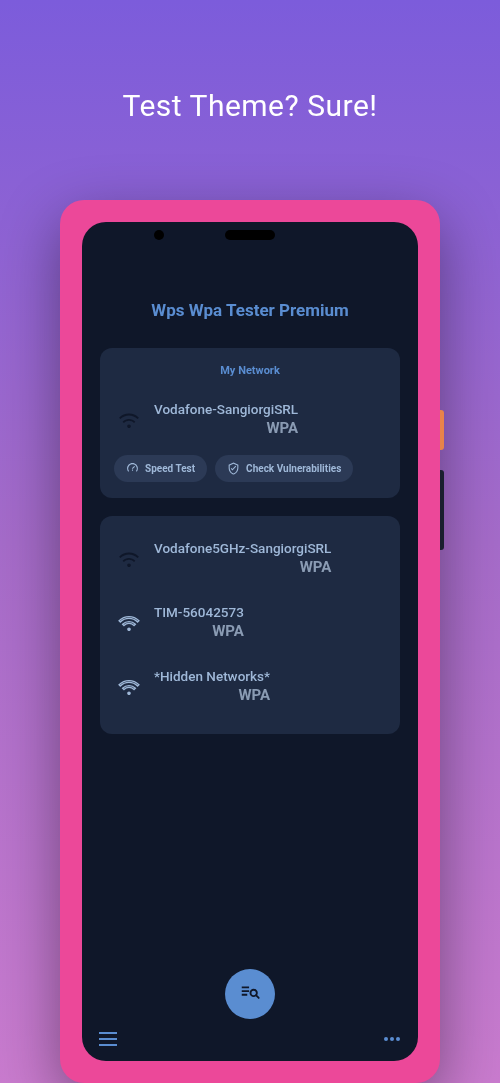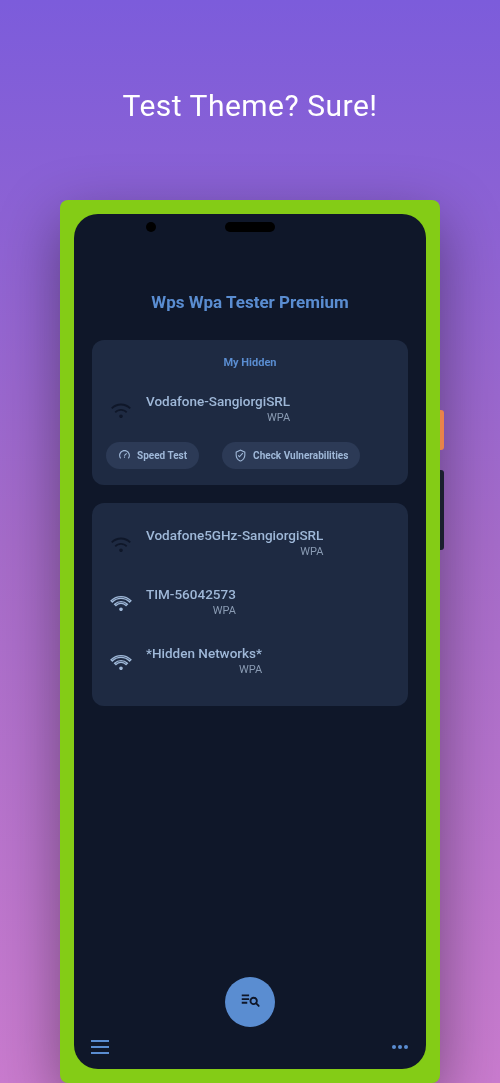--- a/index.html
+++ b/index.html
@@ -19,23 +19,23 @@
       padding: 88px 0 0 0;
       letter-spacing: 0.5px;
     }
     .phone-frame {
       position: absolute;
       left: 50%;
       transform: translateX(-50%);
       top: 200px;
       width: 380px;
       height: 883px;
-      background: #84cc16;
-      border-radius: 8px;
-      padding: 14px;
+      background: #ec4899;
+      border-radius: 24px;
+      padding: 22px;
       box-shadow: 0 20px 60px rgba(0,0,0,0.4);
     }
     .phone-power {
       position: absolute;
       right: -4px;
       top: 210px;
       width: 4px;
       height: 40px;
       background: #e8834a;
       border-radius: 0 3px 3px 0;
@@ -124,26 +124,26 @@
       gap: 2px;
       align-items: flex-end;
     }
     .network-name {
       color: #9fb8d8;
       font-size: 13.5px;
       font-weight: 500;
     }
     .network-security {
       color: #8a9bb3;
-      font-size: 11px;
-      font-weight: 400;
+      font-size: 15px;
+      font-weight: 700;
     }
     .button-row {
       display: flex;
-      gap: 23px;
+      gap: 8px;
       margin-top: 4px;
     }
     .chip-btn {
       background: #2c3a56;
       border-radius: 18px;
       padding: 7px 12px;
       display: flex;
       align-items: center;
       gap: 6px;
       cursor: pointer;
@@ -204,21 +204,21 @@
   <div class="phone-power"></div>
   <div class="phone-vol"></div>
   <div class="phone-screen">
     <div class="phone-notch"></div>
     <div class="phone-speaker-dot"></div>
 
     <div class="app-content">
       <div class="app-title">Wps Wpa Tester Premium</div>
 
       <div class="card">
-        <div class="card-header">My Hidden</div>
+        <div class="card-header">My Network</div>
         <div class="network-row">
           <span class="wifi-icon">
             <svg width="22" height="18" viewBox="0 0 24 20">
               <path d="M12 20c1.1 0 2-.9 2-2s-.9-2-2-2-2 .9-2 2 .9 2 2 2zm-5.6-5.6c3.1-3.1 8.1-3.1 11.2 0l1.4-1.4c-3.9-3.9-10.2-3.9-14.1 0l1.5 1.4zM1 8.6l1.4 1.4c5.3-5.3 13.8-5.3 19.1 0L23 8.6C16.9 2.5 7.1 2.5 1 8.6z" fill="#0f1729"></path>
             </svg>
           </span>
           <div class="network-info">
             <div class="network-name">Vodafone-SangiorgiSRL</div>
             <div class="network-security">WPA</div>
           </div>

